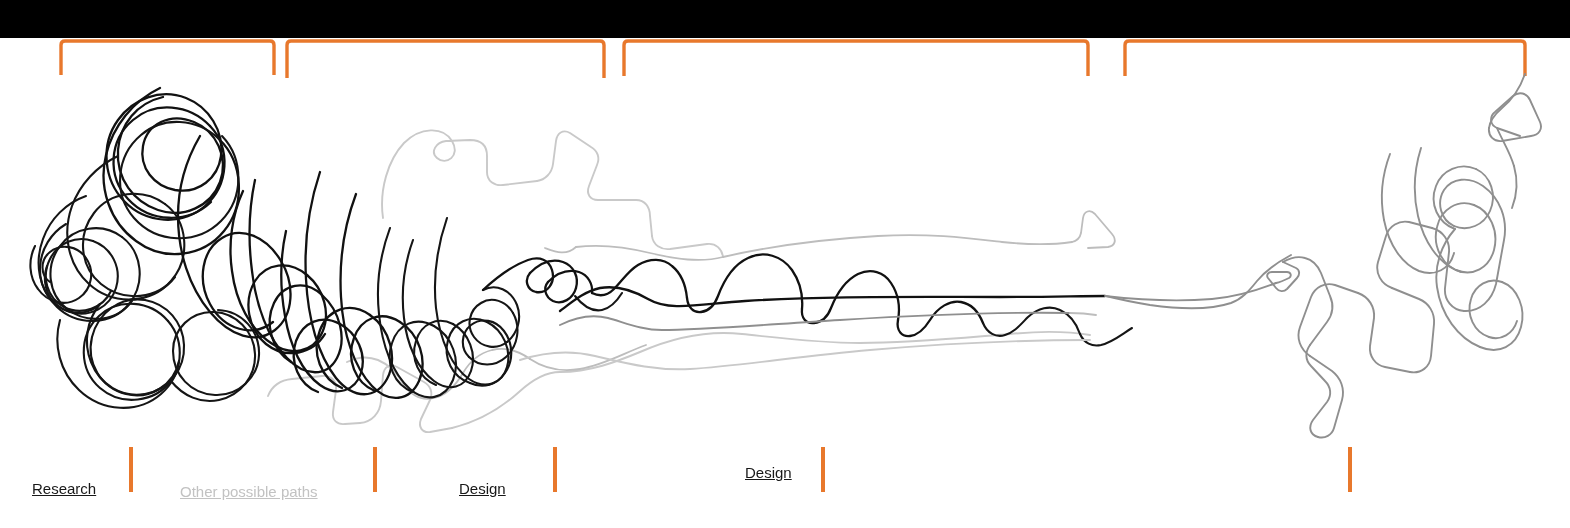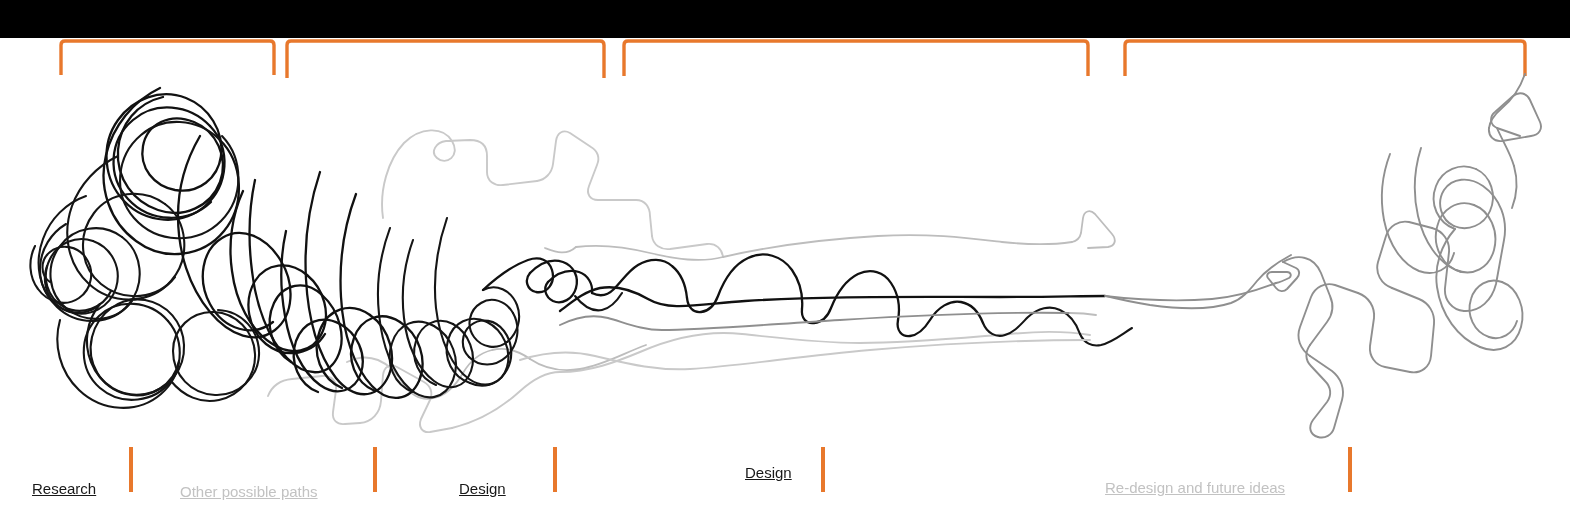--- a/index.html
+++ b/index.html
@@ -232,15 +232,14 @@
   </svg>
 
   <div class="lbl dark" style="left:32px;  top:479px;">Research</div>
 
   <div class="lbl gray" style="left:180px; top:482px;">Other possible paths</div>
 
   <div class="lbl dark" style="left:459px; top:479px;">Design</div>
 
   <div class="lbl dark" style="left:745px; top:463px;">Design</div>
 
-  <div class="lbl gray" style="left:1105px;top:478px;">Re-design and future ideas</div>
 
 </div>
 
 </body></html>

